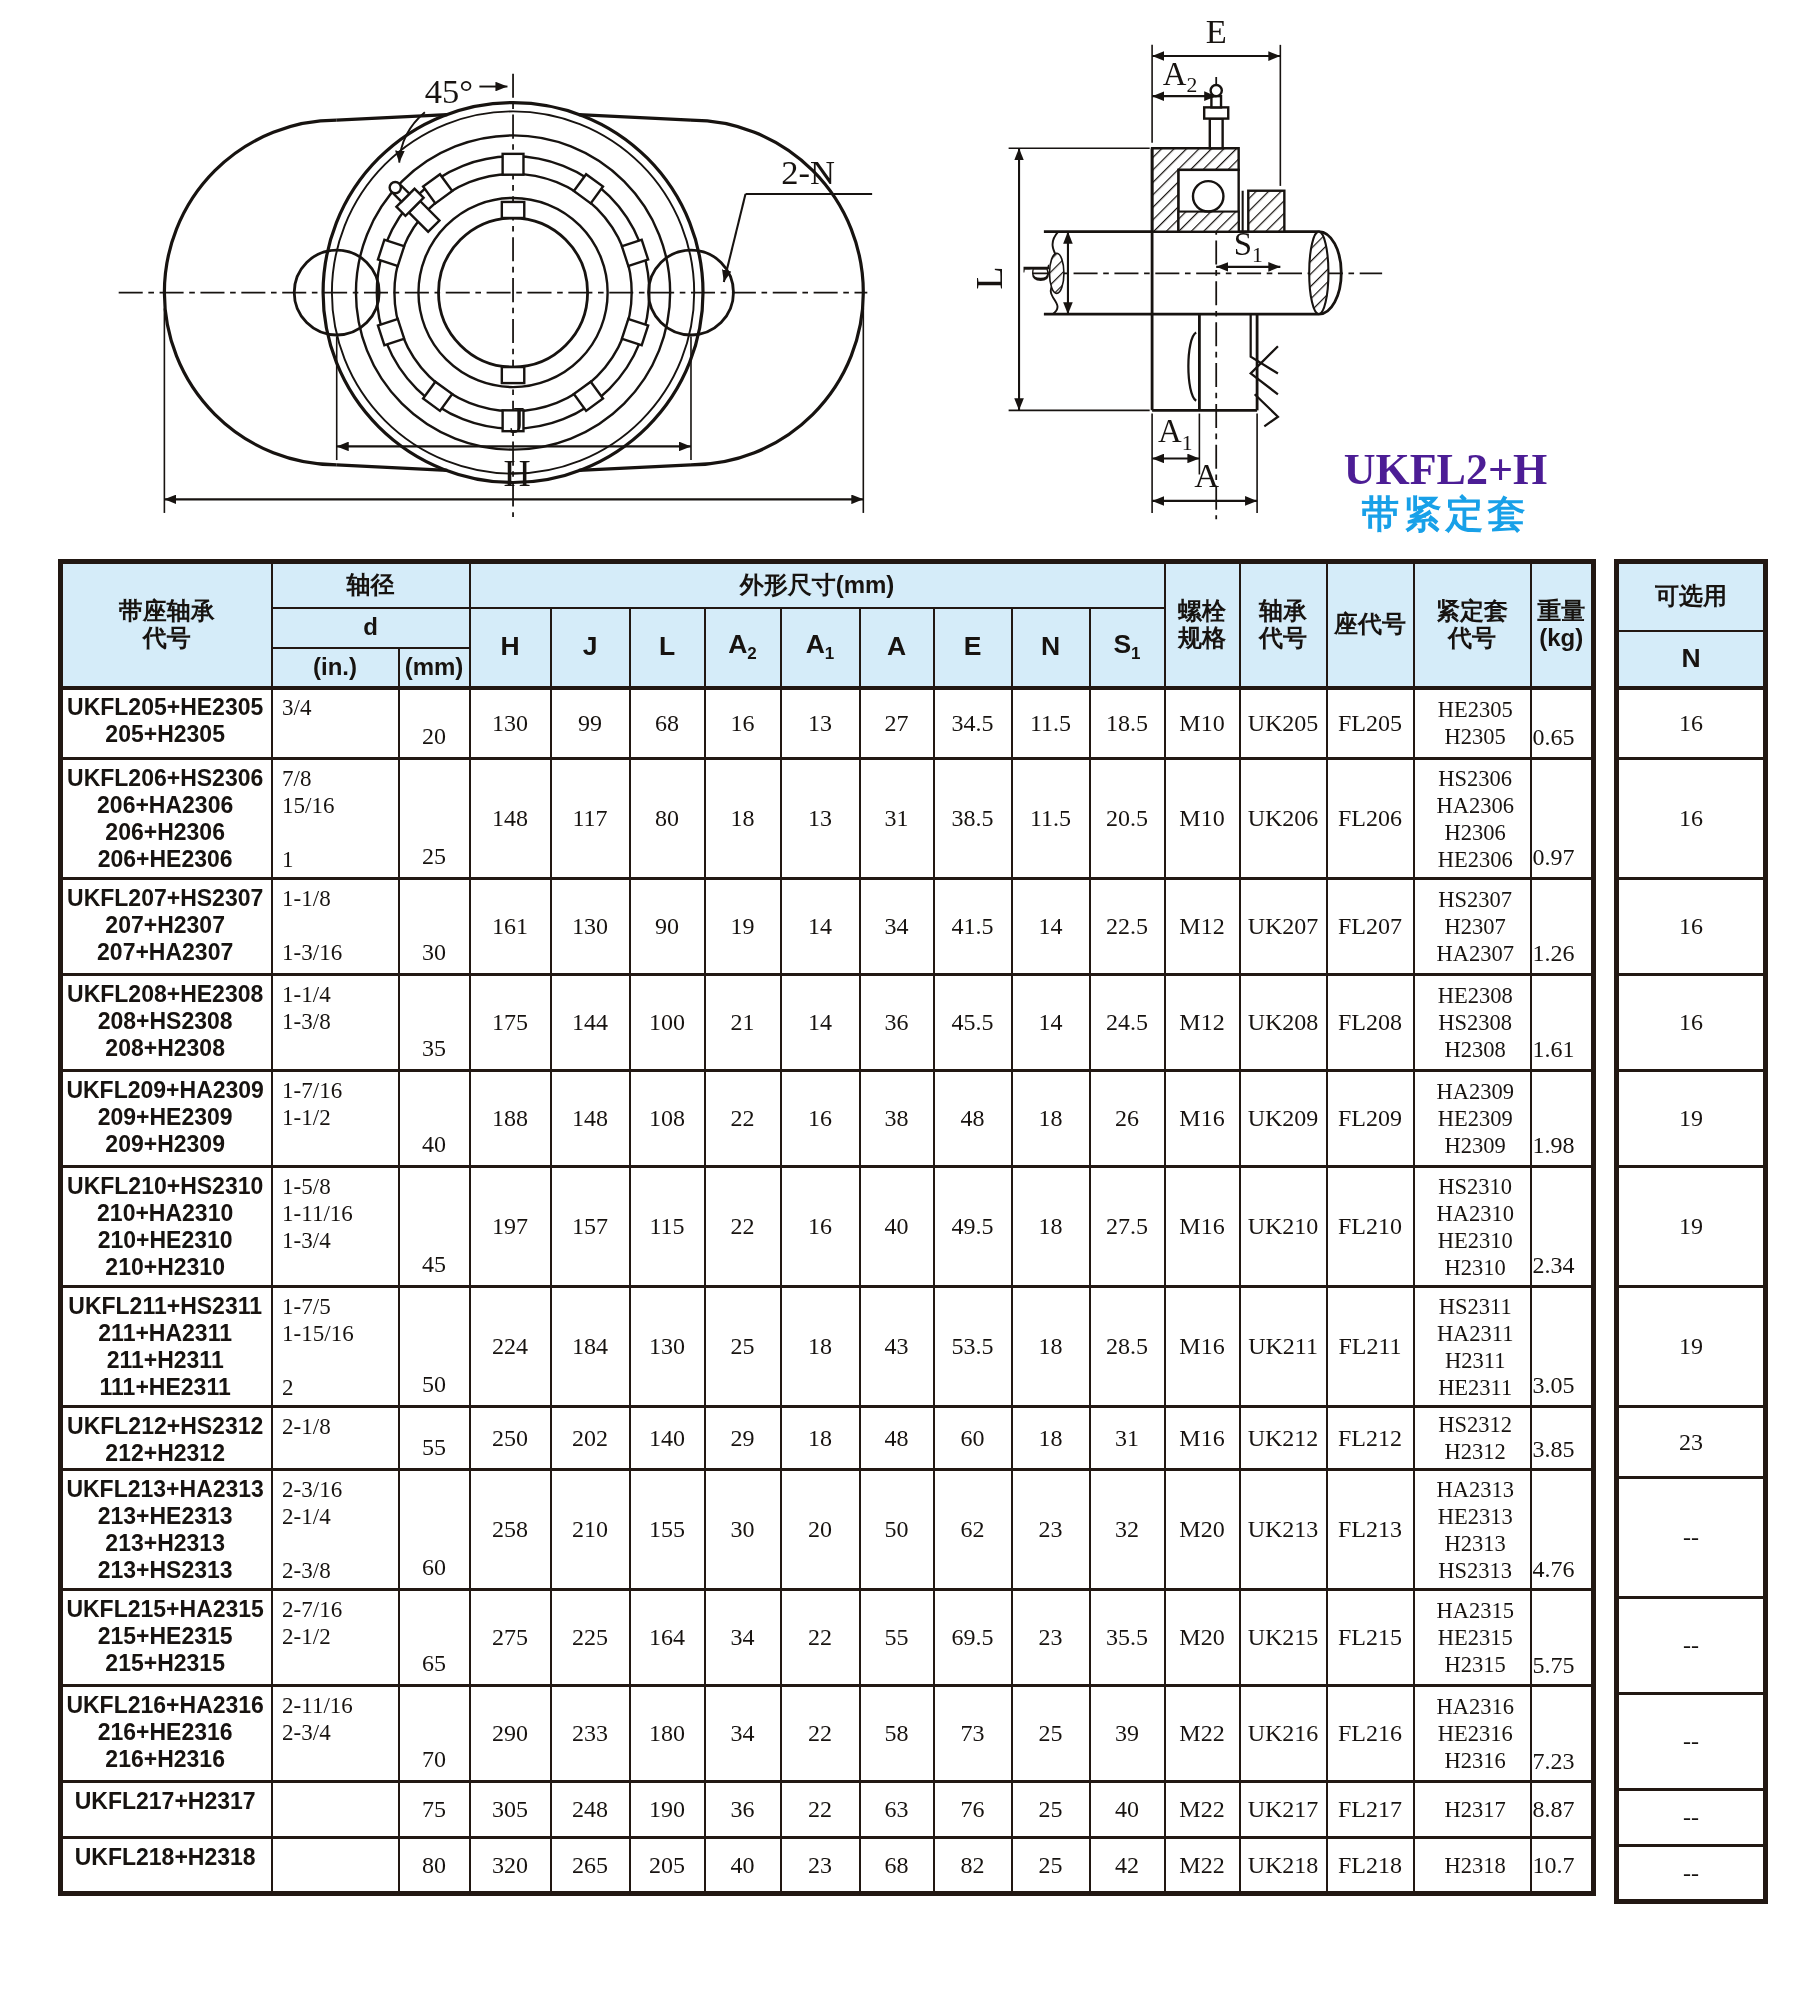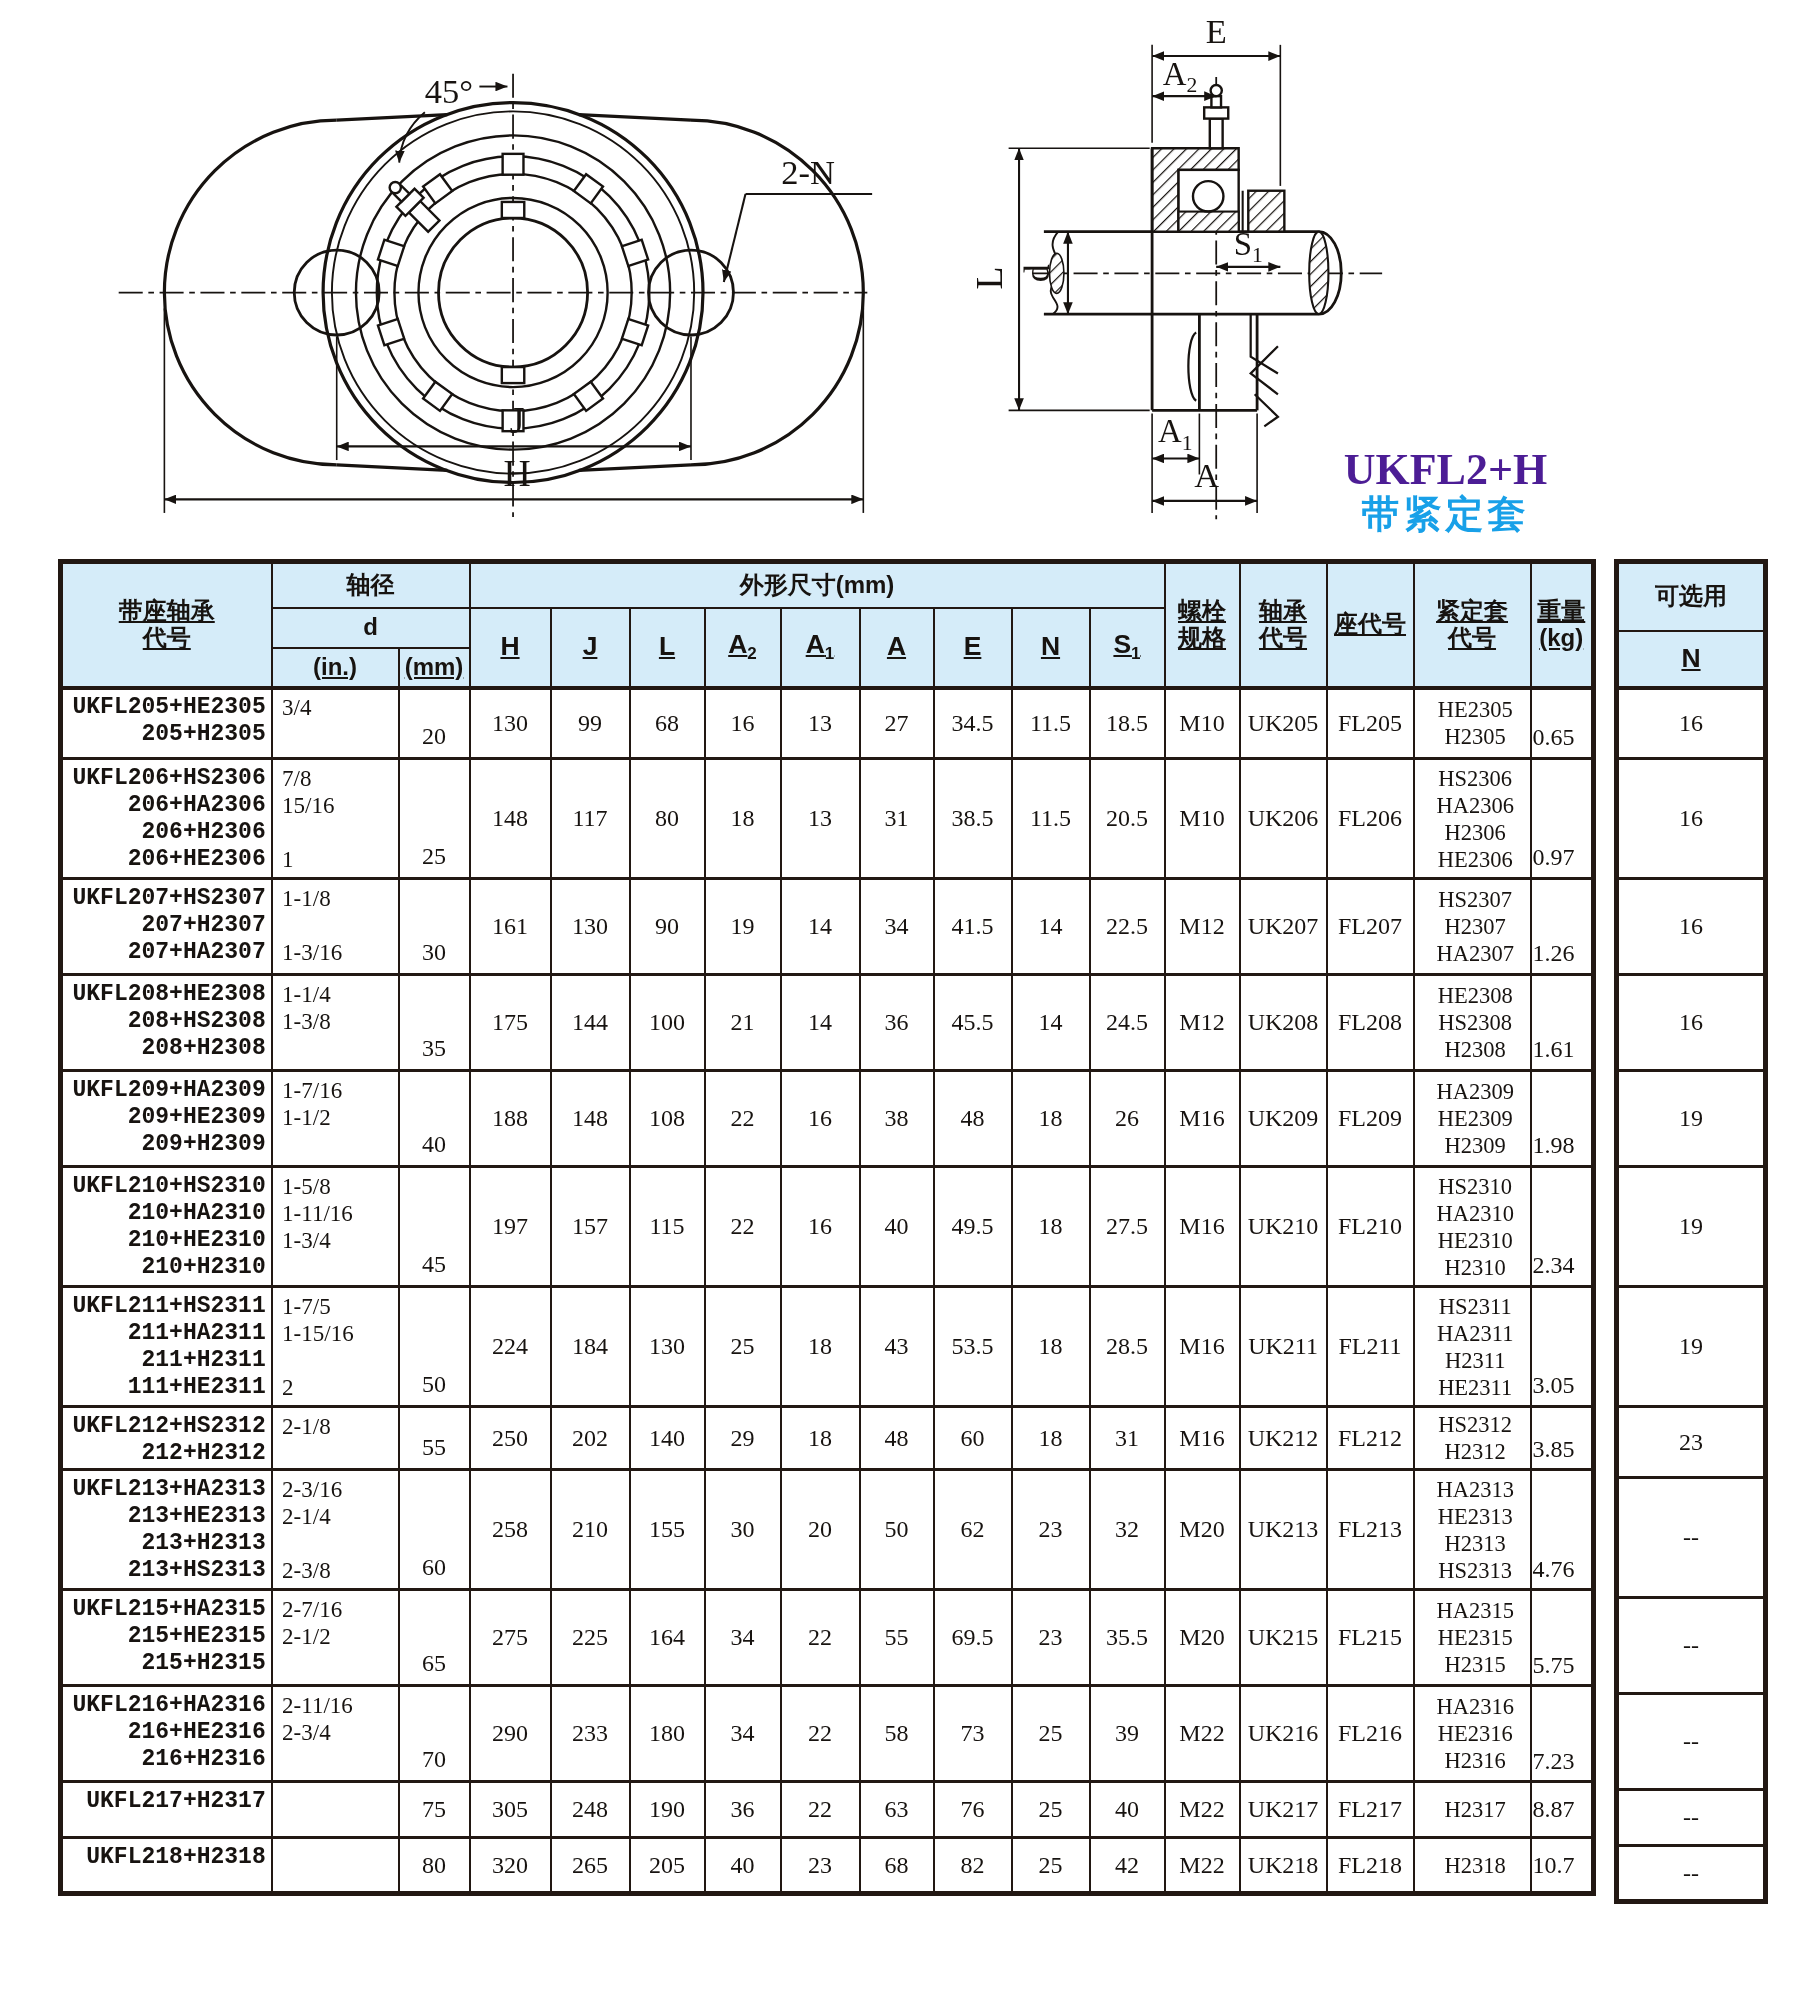--- a/index.html
+++ b/index.html
@@ -16,25 +16,25 @@
   table{border-collapse:collapse;table-layout:fixed;}
   #main-table{position:absolute;left:58px;top:559px;width:1535px;border:5.6px solid #221813;}
   #opt-table{position:absolute;left:1614px;top:559px;width:149px;border:5.6px solid #221813;}
   th,td{border:2.4px solid #221813;padding:0;overflow:hidden;}
   thead th{background:#d5ecf9;font-weight:bold;font-size:24px;line-height:1.12;white-space:pre-line;
            font-family:"Liberation Sans",sans-serif;vertical-align:middle;text-align:center;}
   tr.h1{height:46px;} tr.h2{height:40px;} tr.h3{height:40px;}
   tr.oh1{height:69px;} tr.oh2{height:57px;}
   th.dim{font-size:26.5px;}
   th sub{font-size:17px;}
-  thead th.hbb{border-bottom-width:4.8px;text-decoration:underline;}
+  thead th.hbb{border-bottom-width:4.8px;}
   tbody td{border-top-width:3.2px;}
   tbody tr:first-child td{border-top-width:4.8px;}
-  td.code{font-family:Liberation Mono, monospace;font-weight:bold;font-size:23px;line-height:27px;
-          text-align:right;vertical-align:top;padding:4.8px 4.8px 0 1.6px;white-space:pre-line;}
+  td.code{font-family:Liberation Sans, sans-serif;font-weight:bold;font-size:23px;line-height:27px;
+          text-align:center;vertical-align:top;padding:4.8px 4.8px 0 1.6px;white-space:pre-line;}
   td.inch{font-family:"Liberation Serif",serif;font-size:23px;line-height:27px;text-align:left;
           vertical-align:top;padding:4.8px 0 0 9.6px;white-space:pre-line;}
   td.mm,td.num{font-family:"Liberation Serif",serif;font-size:24px;text-align:center;vertical-align:middle;}
   td.mm.vb{vertical-align:bottom;padding-bottom:7.2px;}
   td.sleeve{font-family:"Liberation Serif",serif;font-size:22.5px;line-height:27px;text-align:center;
             vertical-align:middle;padding:3.2px 0 3.2px 6.4px;white-space:pre-line;}
   td.wt{font-family:"Liberation Serif",serif;font-size:24px;text-align:left;vertical-align:middle;padding-left:1px;}
   td.wt.vb{vertical-align:bottom;padding-bottom:5.6px;}
   text{fill:#171310;font-family:"Liberation Serif",serif;}
   .cl{stroke-dasharray:30 7 7 7;stroke-width:2.2;}

